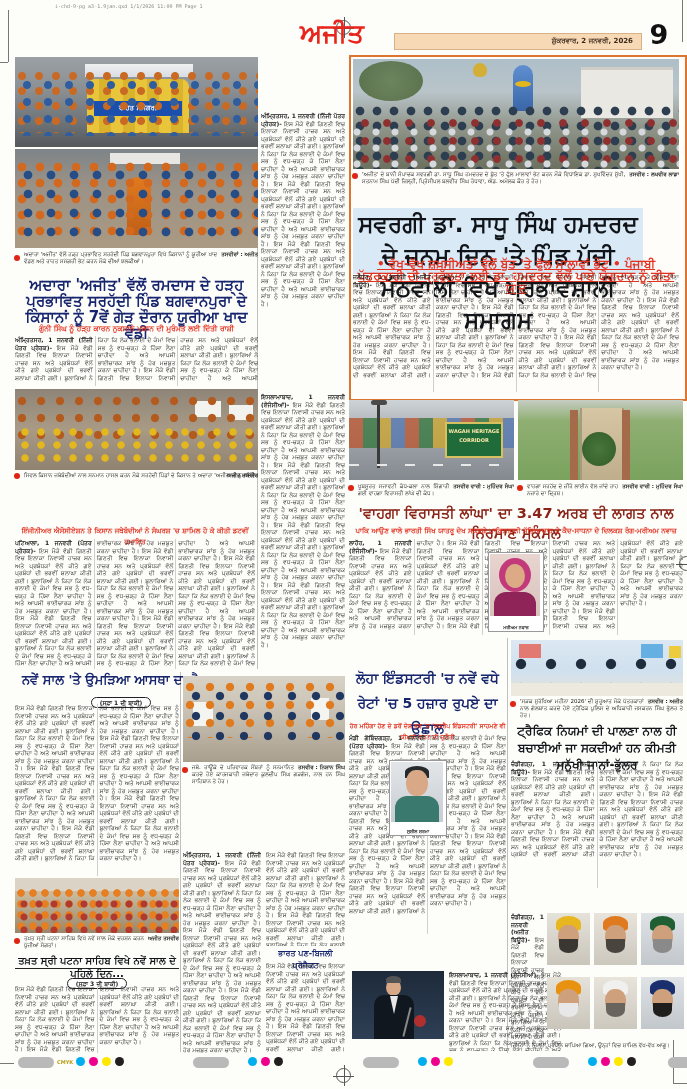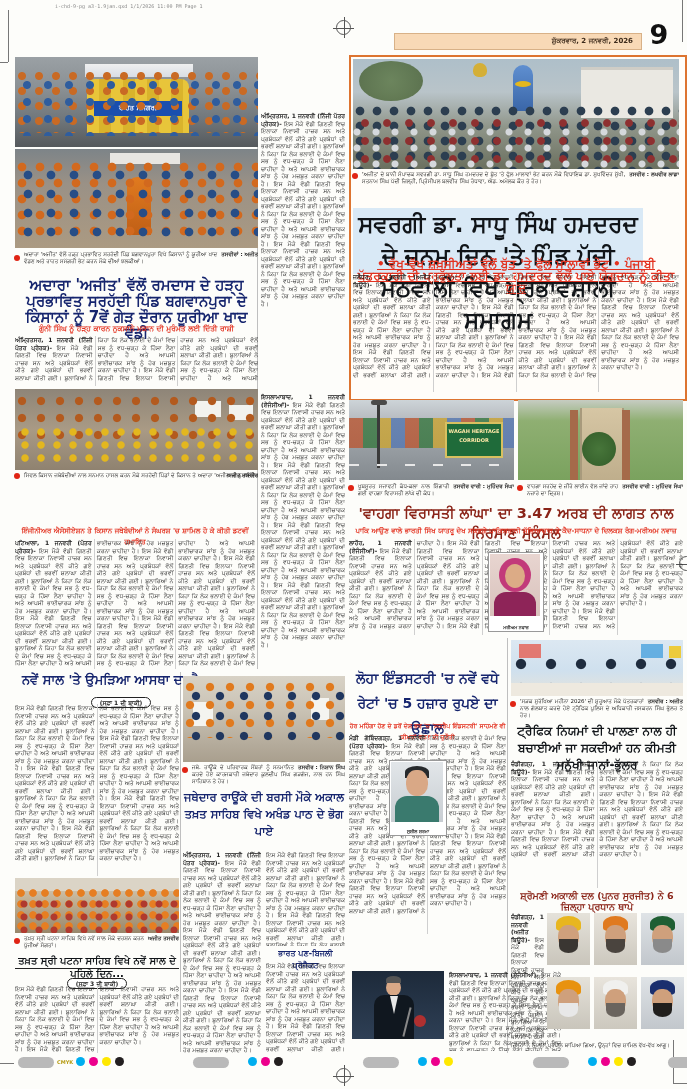--- a/index.html
+++ b/index.html
@@ -41,20 +41,23 @@
   <div class="abs" style="left:8px;top:10px;width:1px;height:52px;background:#777;"></div>
   <div class="abs" style="left:0;top:62px;width:8px;height:1px;background:#777;"></div>
   <div class="abs" style="left:682px;top:0;width:1px;height:42px;background:#777;"></div>
   <div class="abs reg" style="left:336px;top:20px;"></div>
   <div class="abs reg" style="left:679px;top:556px;"></div>
   <div class="abs reg" style="left:336px;top:1068px;"></div>
   <div class="abs" style="left:0;top:1063px;width:14px;height:1px;background:#777;"></div>
   <div class="abs" style="left:673px;top:1040px;width:1px;height:44px;background:#777;"></div>
   <div class="abs" style="left:673px;top:1083px;width:14px;height:1px;background:#777;"></div>
 
+  <div class="abs" style="left:276px;top:16px;width:112px;height:34px;">
+    <div style="font-size:26px;font-weight:bold;color:#e8251d;text-align:center;line-height:34px;">ਅਜੀਤ</div>
+  </div>
   <div class="abs bar" style="left:394px;top:33px;width:246px;height:15px;">
     <div style="font-size:7px;font-weight:bold;color:#3c2a1a;text-align:right;line-height:15px;padding-right:8px;">ਸ਼ੁੱਕਰਵਾਰ, 2 ਜਨਵਰੀ, 2026</div>
   </div>
   <div class="abs" style="left:644px;top:20px;width:30px;height:30px;font-size:27px;font-weight:bold;color:#111;text-align:center;line-height:30px;">9</div>
 
   <div class="vrule" style="left:257px;top:57px;height:612px;"></div>
   <div class="vrule" style="left:180px;top:672px;height:380px;"></div>
   <div class="vrule" style="left:507px;top:638px;height:415px;"></div>
 
   <div class="photo" style="left:15px;top:57px;width:243px;height:90px;background:linear-gradient(180deg,#9aa0a4 0%,#8a9094 35%,#70767a 70%,#55595c 100%);">
@@ -152,21 +155,20 @@
     <div class="dots" style="top:6%;height:66%;background-image:radial-gradient(circle at 7px 6px,#e07a1f 0 3.6px,transparent 4.6px);background-size:20px 18px;"></div>
     <div class="dots" style="top:14%;height:64%;background-image:radial-gradient(circle at 13px 8px,#20375f 0 3.6px,transparent 4.6px);background-size:24px 20px;"></div>
   </div>
   <div class="abs" style="left:183px;top:764px;width:162px;height:23px;">
     <div class="bul" style="left:-1px;top:3px;"></div>
     <div class="cap" style="padding-left:9px;">
       <span class="credit">ਤਸਵੀਰ : ਨਿਸ਼ਾਨ ਸਿੰਘ</span>
       <span>ਜਥੇ. ਰਾਊਂਕੇ ਦੇ ਪਰਿਵਾਰਕ ਮੈਂਬਰਾਂ ਨੂੰ ਸਨਮਾਨਿਤ ਕਰਦੇ ਹੋਏ ਕਾਰਜਕਾਰੀ ਜਥੇਦਾਰ ਕੁਲਦੀਪ ਸਿੰਘ ਗੜਗੱਜ, ਨਾਲ ਹਨ ਸਿੰਘ ਸਾਹਿਬਾਨ ਤੇ ਹੋਰ।</span>
     </div>
   </div>
-  <div class="abs hl" style="left:183px;top:789px;width:162px;height:36px;font-size:11.5px;line-height:17px;">ਜਥੇਦਾਰ ਰਾਊਂਕੇ ਦੀ ਬਰਸੀ ਮੌਕੇ ਅਕਾਲ ਤਖ਼ਤ ਸਾਹਿਬ ਵਿਖੇ ਅਖੰਡ ਪਾਠ ਦੇ ਭੋਗ ਪਾਏ</div>
   <div class="abs bt" style="left:183px;top:851px;width:78px;height:202px;">
     <span class="dl">ਅੰਮ੍ਰਿਤਸਰ, 1 ਜਨਵਰੀ (ਨਿੱਜੀ ਪੱਤਰ ਪ੍ਰੇਰਕ)-</span>
     <span>ਇਸ ਮੌਕੇ ਵੱਡੀ ਗਿਣਤੀ ਵਿਚ ਇਲਾਕਾ ਨਿਵਾਸੀ ਹਾਜ਼ਰ ਸਨ ਅਤੇ ਪ੍ਰਬੰਧਕਾਂ ਵੱਲੋਂ ਕੀਤੇ ਗਏ ਪ੍ਰਬੰਧਾਂ ਦੀ ਭਰਵੀਂ ਸ਼ਲਾਘਾ ਕੀਤੀ ਗਈ। ਬੁਲਾਰਿਆਂ ਨੇ ਕਿਹਾ ਕਿ ਲੋਕ ਭਲਾਈ ਦੇ ਕੰਮਾਂ ਵਿਚ ਸਭ ਨੂੰ ਵਧ-ਚੜ੍ਹ ਕੇ ਹਿੱਸਾ ਲੈਣਾ ਚਾਹੀਦਾ ਹੈ ਅਤੇ ਆਪਸੀ ਭਾਈਚਾਰਕ ਸਾਂਝ ਨੂੰ ਹੋਰ ਮਜ਼ਬੂਤ ਕਰਨਾ ਚਾਹੀਦਾ ਹੈ।  ਇਸ ਮੌਕੇ ਵੱਡੀ ਗਿਣਤੀ ਵਿਚ ਇਲਾਕਾ ਨਿਵਾਸੀ ਹਾਜ਼ਰ ਸਨ ਅਤੇ ਪ੍ਰਬੰਧਕਾਂ ਵੱਲੋਂ ਕੀਤੇ ਗਏ ਪ੍ਰਬੰਧਾਂ ਦੀ ਭਰਵੀਂ ਸ਼ਲਾਘਾ ਕੀਤੀ ਗਈ। ਬੁਲਾਰਿਆਂ ਨੇ ਕਿਹਾ ਕਿ ਲੋਕ ਭਲਾਈ ਦੇ ਕੰਮਾਂ ਵਿਚ ਸਭ ਨੂੰ ਵਧ-ਚੜ੍ਹ ਕੇ ਹਿੱਸਾ ਲੈਣਾ ਚਾਹੀਦਾ ਹੈ ਅਤੇ ਆਪਸੀ ਭਾਈਚਾਰਕ ਸਾਂਝ ਨੂੰ ਹੋਰ ਮਜ਼ਬੂਤ ਕਰਨਾ ਚਾਹੀਦਾ ਹੈ।  ਇਸ ਮੌਕੇ ਵੱਡੀ ਗਿਣਤੀ ਵਿਚ ਇਲਾਕਾ ਨਿਵਾਸੀ ਹਾਜ਼ਰ ਸਨ ਅਤੇ ਪ੍ਰਬੰਧਕਾਂ ਵੱਲੋਂ ਕੀਤੇ ਗਏ ਪ੍ਰਬੰਧਾਂ ਦੀ ਭਰਵੀਂ ਸ਼ਲਾਘਾ ਕੀਤੀ ਗਈ। ਬੁਲਾਰਿਆਂ ਨੇ ਕਿਹਾ ਕਿ ਲੋਕ ਭਲਾਈ ਦੇ ਕੰਮਾਂ ਵਿਚ ਸਭ ਨੂੰ ਵਧ-ਚੜ੍ਹ ਕੇ ਹਿੱਸਾ ਲੈਣਾ ਚਾਹੀਦਾ ਹੈ ਅਤੇ ਆਪਸੀ ਭਾਈਚਾਰਕ ਸਾਂਝ ਨੂੰ ਹੋਰ ਮਜ਼ਬੂਤ ਕਰਨਾ ਚਾਹੀਦਾ ਹੈ। </span>
   </div>
   <div class="abs bt" style="left:266px;top:851px;width:79px;height:95px;">
     <span>ਇਸ ਮੌਕੇ ਵੱਡੀ ਗਿਣਤੀ ਵਿਚ ਇਲਾਕਾ ਨਿਵਾਸੀ ਹਾਜ਼ਰ ਸਨ ਅਤੇ ਪ੍ਰਬੰਧਕਾਂ ਵੱਲੋਂ ਕੀਤੇ ਗਏ ਪ੍ਰਬੰਧਾਂ ਦੀ ਭਰਵੀਂ ਸ਼ਲਾਘਾ ਕੀਤੀ ਗਈ। ਬੁਲਾਰਿਆਂ ਨੇ ਕਿਹਾ ਕਿ ਲੋਕ ਭਲਾਈ ਦੇ ਕੰਮਾਂ ਵਿਚ ਸਭ ਨੂੰ ਵਧ-ਚੜ੍ਹ ਕੇ ਹਿੱਸਾ ਲੈਣਾ ਚਾਹੀਦਾ ਹੈ ਅਤੇ ਆਪਸੀ ਭਾਈਚਾਰਕ ਸਾਂਝ ਨੂੰ ਹੋਰ ਮਜ਼ਬੂਤ ਕਰਨਾ ਚਾਹੀਦਾ ਹੈ।  ਇਸ ਮੌਕੇ ਵੱਡੀ ਗਿਣਤੀ ਵਿਚ ਇਲਾਕਾ ਨਿਵਾਸੀ ਹਾਜ਼ਰ ਸਨ ਅਤੇ ਪ੍ਰਬੰਧਕਾਂ ਵੱਲੋਂ ਕੀਤੇ ਗਏ ਪ੍ਰਬੰਧਾਂ ਦੀ ਭਰਵੀਂ ਸ਼ਲਾਘਾ ਕੀਤੀ ਗਈ। ਬੁਲਾਰਿਆਂ ਨੇ ਕਿਹਾ ਕਿ ਲੋਕ ਭਲਾਈ ਦੇ ਕੰਮਾਂ ਵਿਚ ਸਭ ਨੂੰ ਵਧ-ਚੜ੍ਹ ਕੇ ਹਿੱਸਾ ਲੈਣਾ ਚਾਹੀਦਾ ਹੈ ਅਤੇ ਆਪਸੀ ਭਾਈਚਾਰਕ ਸਾਂਝ ਨੂੰ ਹੋਰ ਮਜ਼ਬੂਤ ਕਰਨਾ ਚਾਹੀਦਾ ਹੈ। </span>
   </div>
   <div class="abs hl" style="left:266px;top:948px;width:79px;height:12px;font-size:8px;line-height:12px;">ਭਾਰਤ ਪਣ-ਬਿਜਲੀ ਪ੍ਰੋਜੈਕਟ</div>
   <div class="abs bt" style="left:266px;top:962px;width:79px;height:91px;">
     <span>ਇਸ ਮੌਕੇ ਵੱਡੀ ਗਿਣਤੀ ਵਿਚ ਇਲਾਕਾ ਨਿਵਾਸੀ ਹਾਜ਼ਰ ਸਨ ਅਤੇ ਪ੍ਰਬੰਧਕਾਂ ਵੱਲੋਂ ਕੀਤੇ ਗਏ ਪ੍ਰਬੰਧਾਂ ਦੀ ਭਰਵੀਂ ਸ਼ਲਾਘਾ ਕੀਤੀ ਗਈ। ਬੁਲਾਰਿਆਂ ਨੇ ਕਿਹਾ ਕਿ ਲੋਕ ਭਲਾਈ ਦੇ ਕੰਮਾਂ ਵਿਚ ਸਭ ਨੂੰ ਵਧ-ਚੜ੍ਹ ਕੇ ਹਿੱਸਾ ਲੈਣਾ ਚਾਹੀਦਾ ਹੈ ਅਤੇ ਆਪਸੀ ਭਾਈਚਾਰਕ ਸਾਂਝ ਨੂੰ ਹੋਰ ਮਜ਼ਬੂਤ ਕਰਨਾ ਚਾਹੀਦਾ ਹੈ।  ਇਸ ਮੌਕੇ ਵੱਡੀ ਗਿਣਤੀ ਵਿਚ ਇਲਾਕਾ ਨਿਵਾਸੀ ਹਾਜ਼ਰ ਸਨ ਅਤੇ ਪ੍ਰਬੰਧਕਾਂ ਵੱਲੋਂ ਕੀਤੇ ਗਏ ਪ੍ਰਬੰਧਾਂ ਦੀ ਭਰਵੀਂ ਸ਼ਲਾਘਾ ਕੀਤੀ ਗਈ। ਬੁਲਾਰਿਆਂ ਨੇ ਕਿਹਾ ਕਿ ਲੋਕ ਭਲਾਈ ਦੇ ਕੰਮਾਂ ਵਿਚ ਸਭ ਨੂੰ ਵਧ-ਚੜ੍ਹ ਕੇ ਹਿੱਸਾ ਲੈਣਾ ਚਾਹੀਦਾ ਹੈ ਅਤੇ ਆਪਸੀ ਭਾਈਚਾਰਕ ਸਾਂਝ ਨੂੰ ਹੋਰ ਮਜ਼ਬੂਤ ਕਰਨਾ ਚਾਹੀਦਾ ਹੈ। </span>
@@ -288,21 +290,20 @@
       <span class="credit">ਤਸਵੀਰ : ਅਜੀਤ</span>
       <span>'ਸੜਕ ਸੁਰੱਖਿਆ ਮਹੀਨਾ 2026' ਦੀ ਸ਼ੁਰੂਆਤ ਮੌਕੇ ਪੱਤਰਕਾਰਾਂ ਨਾਲ ਗੱਲਬਾਤ ਕਰਦੇ ਹੋਏ ਟ੍ਰੈਫਿਕ ਪੁਲਿਸ ਦੇ ਅਧਿਕਾਰੀ ਜਸਕਰਨ ਸਿੰਘ ਭੁੱਲਰ ਤੇ ਹੋਰ।</span>
     </div>
   </div>
   <div class="abs hl hl-black" style="left:511px;top:723px;width:172px;height:34px;font-size:12px;line-height:17px;">ਟ੍ਰੈਫਿਕ ਨਿਯਮਾਂ ਦੀ ਪਾਲਣਾ ਨਾਲ ਹੀ ਬਚਾਈਆਂ ਜਾ ਸਕਦੀਆਂ ਹਨ ਕੀਮਤੀ ਮਨੁੱਖੀ ਜਾਨਾਂ-ਭੁੱਲਰ</div>
   <div class="abs bt cols2" style="left:511px;top:760px;width:172px;height:128px;">
     <span class="dl">ਚੰਡੀਗੜ੍ਹ, 1 ਜਨਵਰੀ (ਅਜੀਤ ਬਿਊਰੋ)-</span>
     <span>ਇਸ ਮੌਕੇ ਵੱਡੀ ਗਿਣਤੀ ਵਿਚ ਇਲਾਕਾ ਨਿਵਾਸੀ ਹਾਜ਼ਰ ਸਨ ਅਤੇ ਪ੍ਰਬੰਧਕਾਂ ਵੱਲੋਂ ਕੀਤੇ ਗਏ ਪ੍ਰਬੰਧਾਂ ਦੀ ਭਰਵੀਂ ਸ਼ਲਾਘਾ ਕੀਤੀ ਗਈ। ਬੁਲਾਰਿਆਂ ਨੇ ਕਿਹਾ ਕਿ ਲੋਕ ਭਲਾਈ ਦੇ ਕੰਮਾਂ ਵਿਚ ਸਭ ਨੂੰ ਵਧ-ਚੜ੍ਹ ਕੇ ਹਿੱਸਾ ਲੈਣਾ ਚਾਹੀਦਾ ਹੈ ਅਤੇ ਆਪਸੀ ਭਾਈਚਾਰਕ ਸਾਂਝ ਨੂੰ ਹੋਰ ਮਜ਼ਬੂਤ ਕਰਨਾ ਚਾਹੀਦਾ ਹੈ।  ਇਸ ਮੌਕੇ ਵੱਡੀ ਗਿਣਤੀ ਵਿਚ ਇਲਾਕਾ ਨਿਵਾਸੀ ਹਾਜ਼ਰ ਸਨ ਅਤੇ ਪ੍ਰਬੰਧਕਾਂ ਵੱਲੋਂ ਕੀਤੇ ਗਏ ਪ੍ਰਬੰਧਾਂ ਦੀ ਭਰਵੀਂ ਸ਼ਲਾਘਾ ਕੀਤੀ ਗਈ। ਬੁਲਾਰਿਆਂ ਨੇ ਕਿਹਾ ਕਿ ਲੋਕ ਭਲਾਈ ਦੇ ਕੰਮਾਂ ਵਿਚ ਸਭ ਨੂੰ ਵਧ-ਚੜ੍ਹ ਕੇ ਹਿੱਸਾ ਲੈਣਾ ਚਾਹੀਦਾ ਹੈ ਅਤੇ ਆਪਸੀ ਭਾਈਚਾਰਕ ਸਾਂਝ ਨੂੰ ਹੋਰ ਮਜ਼ਬੂਤ ਕਰਨਾ ਚਾਹੀਦਾ ਹੈ।  ਇਸ ਮੌਕੇ ਵੱਡੀ ਗਿਣਤੀ ਵਿਚ ਇਲਾਕਾ ਨਿਵਾਸੀ ਹਾਜ਼ਰ ਸਨ ਅਤੇ ਪ੍ਰਬੰਧਕਾਂ ਵੱਲੋਂ ਕੀਤੇ ਗਏ ਪ੍ਰਬੰਧਾਂ ਦੀ ਭਰਵੀਂ ਸ਼ਲਾਘਾ ਕੀਤੀ ਗਈ। ਬੁਲਾਰਿਆਂ ਨੇ ਕਿਹਾ ਕਿ ਲੋਕ ਭਲਾਈ ਦੇ ਕੰਮਾਂ ਵਿਚ ਸਭ ਨੂੰ ਵਧ-ਚੜ੍ਹ ਕੇ ਹਿੱਸਾ ਲੈਣਾ ਚਾਹੀਦਾ ਹੈ ਅਤੇ ਆਪਸੀ ਭਾਈਚਾਰਕ ਸਾਂਝ ਨੂੰ ਹੋਰ ਮਜ਼ਬੂਤ ਕਰਨਾ ਚਾਹੀਦਾ ਹੈ। </span>
   </div>
 
-  <div class="abs hl hl-maroon" style="left:511px;top:890px;width:172px;height:20px;font-size:9.5px;line-height:11px;">ਸ਼੍ਰੋਮਣੀ ਅਕਾਲੀ ਦਲ (ਪੁਨਰ ਸੁਰਜੀਤ) ਨੇ 6 ਜ਼ਿਲ੍ਹਾ ਪ੍ਰਧਾਨ ਥਾਪੇ</div>
   <div class="abs bt" style="left:511px;top:913px;width:33px;height:126px;">
     <span class="dl">ਚੰਡੀਗੜ੍ਹ, 1 ਜਨਵਰੀ (ਅਜੀਤ ਬਿਊਰੋ)-</span>
     <span>ਇਸ ਮੌਕੇ ਵੱਡੀ ਗਿਣਤੀ ਵਿਚ ਇਲਾਕਾ ਨਿਵਾਸੀ ਹਾਜ਼ਰ ਸਨ ਅਤੇ ਪ੍ਰਬੰਧਕਾਂ ਵੱਲੋਂ ਕੀਤੇ ਗਏ ਪ੍ਰਬੰਧਾਂ ਦੀ ਭਰਵੀਂ ਸ਼ਲਾਘਾ ਕੀਤੀ ਗਈ। ਬੁਲਾਰਿਆਂ ਨੇ ਕਿਹਾ ਕਿ ਲੋਕ ਭਲਾਈ ਦੇ ਕੰਮਾਂ ਵਿਚ ਸਭ ਨੂੰ ਵਧ-ਚੜ੍ਹ ਕੇ ਹਿੱਸਾ ਲੈਣਾ ਚਾਹੀਦਾ ਹੈ ਅਤੇ ਆਪਸੀ ਭਾਈਚਾਰਕ ਸਾਂਝ ਨੂੰ ਹੋਰ ਮਜ਼ਬੂਤ ਕਰਨਾ ਚਾਹੀਦਾ ਹੈ। </span>
   </div>
 
   <div class="abs" style="left:547px;top:913px;width:137px;height:126px;">
 
     <div class="abs" style="left:0;top:0;width:43px;height:62px;">
       <div class="photo" style="left:0;top:0;width:43px;height:52px;background:linear-gradient(#e5e2da,#c9c5bb);">
         <div class="abs" style="left:9px;top:3px;width:25px;height:15px;border-radius:50% 50% 20% 20%;background:#e8b61f;"></div>

